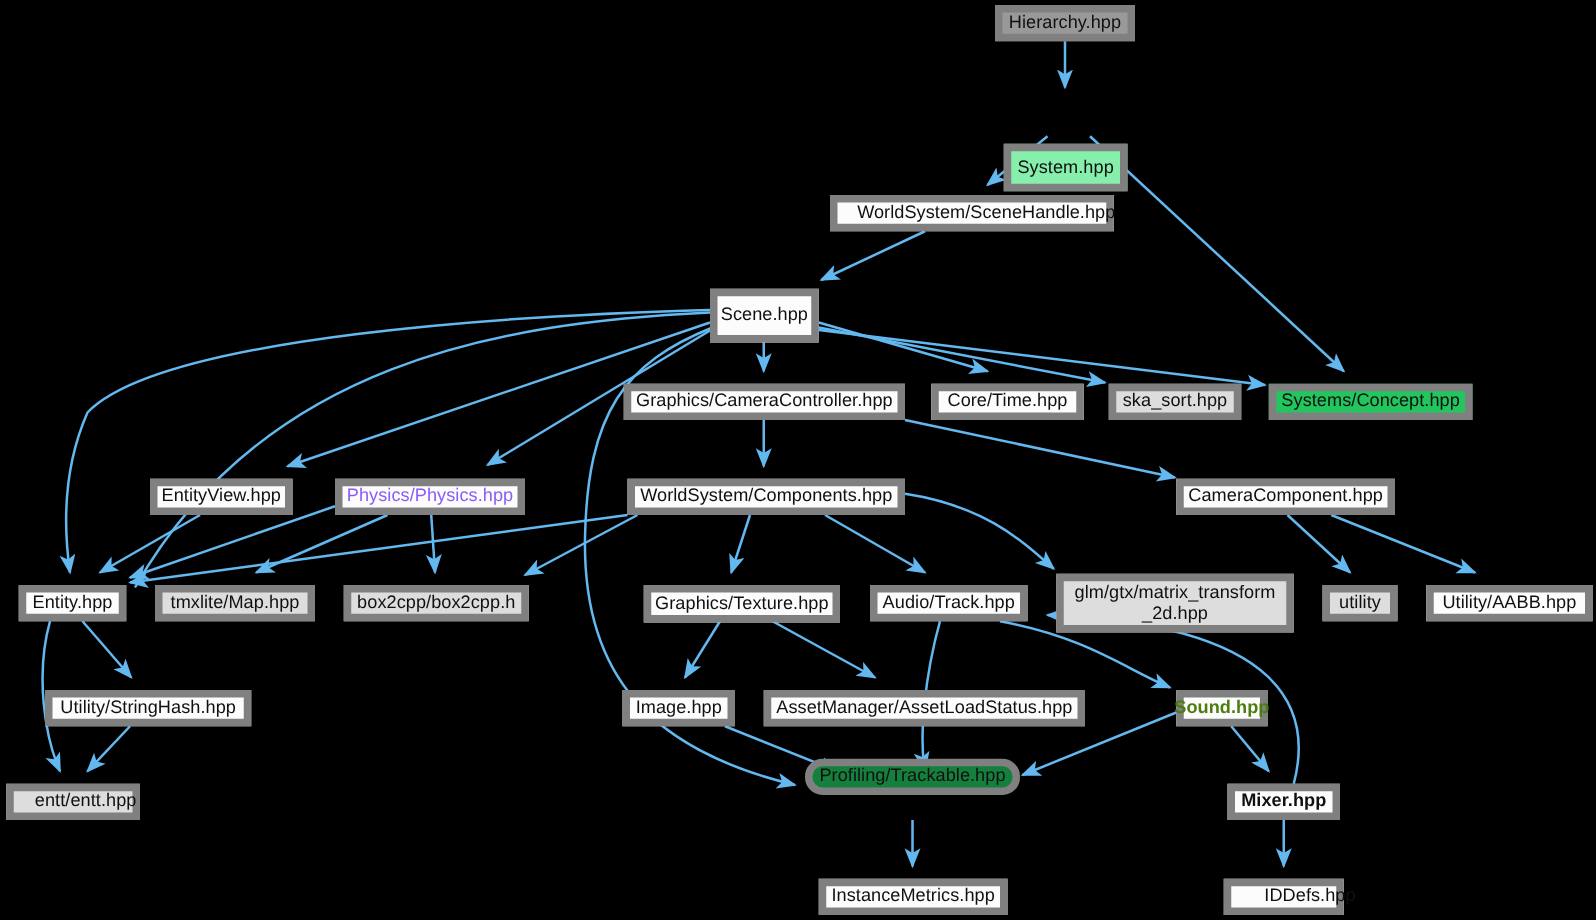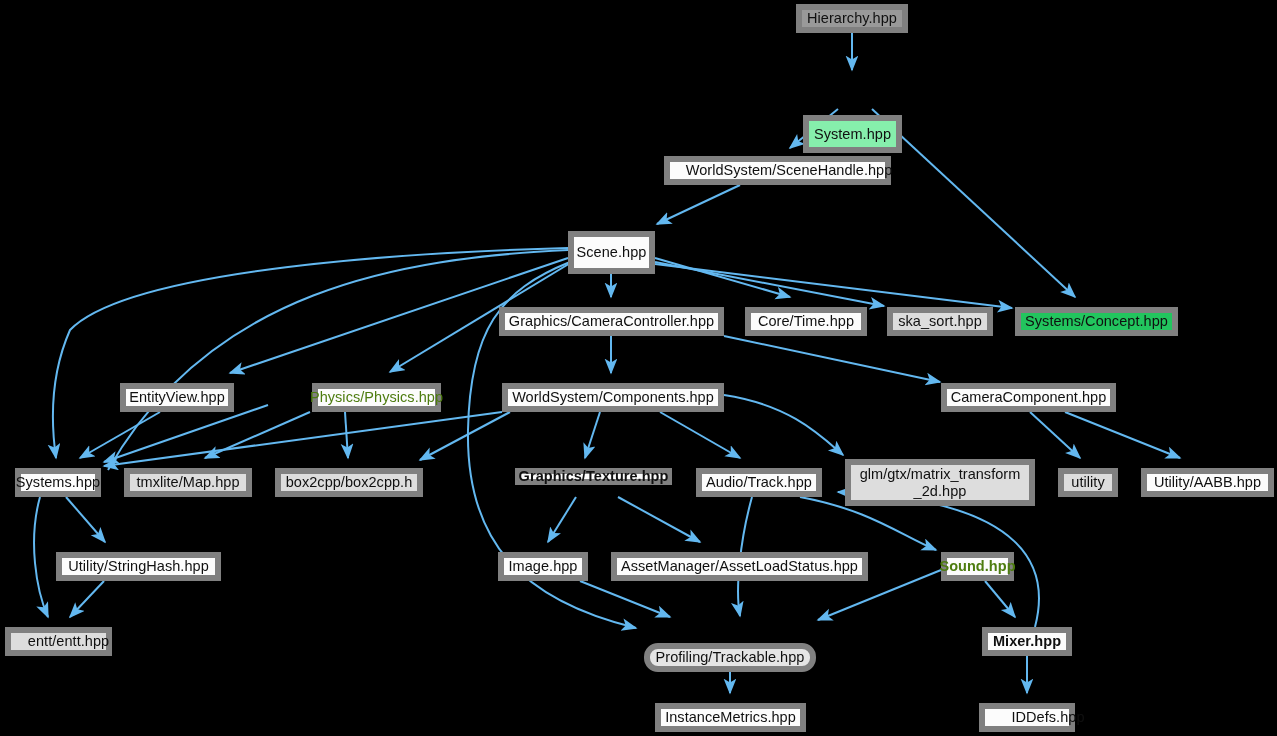--- a/index.html
+++ b/index.html
@@ -99,35 +99,35 @@
   <div id="node-layer">
       <div class="node fill-dark" style="left: 796px; top: 4px; width: 112px; height: 29px; background: rgb(153, 153, 153); border-color: rgb(128, 128, 128); color: rgb(16, 16, 16);">Hierarchy.hpp</div>
       <div class="node fill-white" style="left: 803px; top: 80px; width: 99px; height: 38px; background: #86efac; border-color: rgb(128, 128, 128); color: rgb(16, 16, 16); margin-top: 35px;">System.hpp</div>
       <div class="node fill-white" style="left: 664px; top: 156px; width: 227px; height: 29px; background: rgb(252, 252, 252); border-color: rgb(128, 128, 128); color: rgb(16, 16, 16); padding-left: 23px;">WorldSystem/SceneHandle.hpp</div>
       <div class="node fill-white" style="left: 568px; top: 231px; width: 87px; height: 43px; background: rgb(252, 252, 252); border-color: rgb(128, 128, 128); color: rgb(16, 16, 16);">Scene.hpp</div>
       <div class="node fill-white" style="left: 499px; top: 307px; width: 225px; height: 29px; background: rgb(252, 252, 252); border-color: rgb(128, 128, 128); color: rgb(16, 16, 16);">Graphics/CameraController.hpp</div>
       <div class="node fill-white" style="left: 745px; top: 307px; width: 122px; height: 29px; background: rgb(252, 252, 252); border-color: rgb(128, 128, 128); color: rgb(16, 16, 16);">Core/Time.hpp</div>
       <div class="node fill-gray" style="left: 887px; top: 307px; width: 106px; height: 29px; background: rgb(221, 221, 221); border-color: rgb(128, 128, 128); color: rgb(16, 16, 16);">ska_sort.hpp</div>
       <div class="node fill-white" style="left: 1015px; top: 307px; width: 163px; height: 29px; background: #22c55e; border-color: rgb(128, 128, 128); color: rgb(16, 16, 16);">Systems/Concept.hpp</div>
       <div class="node fill-white" style="left: 120px; top: 383px; width: 114px; height: 29px; background: rgb(252, 252, 252); border-color: rgb(128, 128, 128); color: rgb(16, 16, 16);">EntityView.hpp</div>
-      <div class="node fill-white" style="left: 268px; top: 383px; width: 129px; height: 29px; background: rgb(252, 252, 252); border-color: rgb(128, 128, 128); color: #4d7c0f; margin-left: 44px;">Physics/Physics.hpp</div>
+      <div class="node fill-white" style="left: 268px; top: 383px; width: 152px; height: 29px; background: rgb(252, 252, 252); border-color: rgb(128, 128, 128); color: #8b5cf6;">Physics/Physics.hpp</div>
       <div class="node fill-white" style="left: 502px; top: 383px; width: 222px; height: 29px; background: rgb(252, 252, 252); border-color: rgb(128, 128, 128); color: rgb(16, 16, 16);">WorldSystem/Components.hpp</div>
       <div class="node fill-white" style="left: 941px; top: 383px; width: 175px; height: 29px; background: rgb(252, 252, 252); border-color: rgb(128, 128, 128); color: rgb(16, 16, 16);">CameraComponent.hpp</div>
-      <div class="node fill-white" style="left: 15px; top: 468px; width: 86px; height: 29px; background: rgb(252, 252, 252); border-color: rgb(128, 128, 128); color: rgb(16, 16, 16);">Systems.hpp</div>
+      <div class="node fill-white" style="left: 15px; top: 468px; width: 86px; height: 29px; background: rgb(252, 252, 252); border-color: rgb(128, 128, 128); color: rgb(16, 16, 16);">Entity.hpp</div>
       <div class="node fill-gray" style="left: 124px; top: 468px; width: 128px; height: 29px; background: rgb(221, 221, 221); border-color: rgb(128, 128, 128); color: rgb(16, 16, 16);">tmxlite/Map.hpp</div>
       <div class="node fill-gray" style="left: 275px; top: 468px; width: 148px; height: 29px; background: rgb(221, 221, 221); border-color: rgb(128, 128, 128); color: rgb(16, 16, 16);">box2cpp/box2cpp.h</div>
-      <div class="node fill-white" style="left: 515px; top: 468px; width: 157px; height: 17px; background: rgb(252, 252, 252); border-color: rgb(128, 128, 128); color: rgb(16, 16, 16); font-weight: bold;">Graphics/Texture.hpp</div>
+      <div class="node fill-white" style="left: 515px; top: 468px; width: 157px; height: 30px; background: rgb(252, 252, 252); border-color: rgb(128, 128, 128); color: rgb(16, 16, 16);">Graphics/Texture.hpp</div>
       <div class="node fill-white" style="left: 696px; top: 468px; width: 126px; height: 29px; background: rgb(252, 252, 252); border-color: rgb(128, 128, 128); color: rgb(16, 16, 16);">Audio/Track.hpp</div>
       <div class="node fill-gray" style="left: 845px; top: 459px; width: 190px; height: 47px; background: rgb(221, 221, 221); border-color: rgb(128, 128, 128); color: rgb(16, 16, 16);">glm/gtx/matrix_transform
 _2d.hpp</div>
       <div class="node fill-gray" style="left: 1058px; top: 468px; width: 60px; height: 29px; background: rgb(221, 221, 221); border-color: rgb(128, 128, 128); color: rgb(16, 16, 16);">utility</div>
       <div class="node fill-white" style="left: 1141px; top: 468px; width: 133px; height: 29px; background: rgb(252, 252, 252); border-color: rgb(128, 128, 128); color: rgb(16, 16, 16);">Utility/AABB.hpp</div>
-      <div class="node fill-white" style="left: 36px; top: 552px; width: 165px; height: 29px; background: rgb(252, 252, 252); border-color: rgb(128, 128, 128); color: rgb(16, 16, 16); margin-left: 20px;">Utility/StringHash.hpp</div>
+      <div class="node fill-white" style="left: 36px; top: 552px; width: 165px; height: 29px; background: rgb(252, 252, 252); border-color: rgb(128, 128, 128); color: rgb(16, 16, 16);">Utility/StringHash.hpp</div>
       <div class="node fill-white" style="left: 498px; top: 552px; width: 90px; height: 29px; background: rgb(252, 252, 252); border-color: rgb(128, 128, 128); color: rgb(16, 16, 16);">Image.hpp</div>
       <div class="node fill-white" style="left: 611px; top: 552px; width: 257px; height: 29px; background: rgb(252, 252, 252); border-color: rgb(128, 128, 128); color: rgb(16, 16, 16);">AssetManager/AssetLoadStatus.hpp</div>
       <div class="node fill-white" style="left: 941px; top: 552px; width: 73px; height: 29px; background: rgb(252, 252, 252); border-color: rgb(128, 128, 128); color: #4d7c0f; font-weight: bold;">Sound.hpp</div>
       <div class="node fill-gray" style="left: 5px; top: 627px; width: 107px; height: 29px; background: rgb(221, 221, 221); border-color: rgb(128, 128, 128); color: rgb(16, 16, 16); padding-left: 20px;">entt/entt.hpp</div>
-      <div class="node fill-white" style="left: 644px; top: 643px; width: 172px; height: 29px; background: #e5e5e5; border-color: rgb(128, 128, 128); color: rgb(16, 16, 16); border-radius: 14px;">Profiling/Trackable.hpp</div>
+      <div class="node fill-white" style="left: 644px; top: 607px; width: 172px; height: 29px; background: #15803d; border-color: rgb(128, 128, 128); color: rgb(16, 16, 16); border-radius: 14px;">Profiling/Trackable.hpp</div>
       <div class="node fill-white" style="left: 982px; top: 627px; width: 90px; height: 29px; background: rgb(252, 252, 252); border-color: rgb(128, 128, 128); color: rgb(16, 16, 16); font-weight: bold;">Mixer.hpp</div>
       <div class="node fill-white" style="left: 655px; top: 703px; width: 151px; height: 29px; background: rgb(252, 252, 252); border-color: rgb(128, 128, 128); color: rgb(16, 16, 16);">InstanceMetrics.hpp</div>
       <div class="node fill-white" style="left: 979px; top: 703px; width: 96px; height: 29px; background: rgb(252, 252, 252); border-color: rgb(128, 128, 128); color: rgb(16, 16, 16); padding-left: 42px;">IDDefs.hpp</div>
     </div>
 </div>
 
 </body></html>

